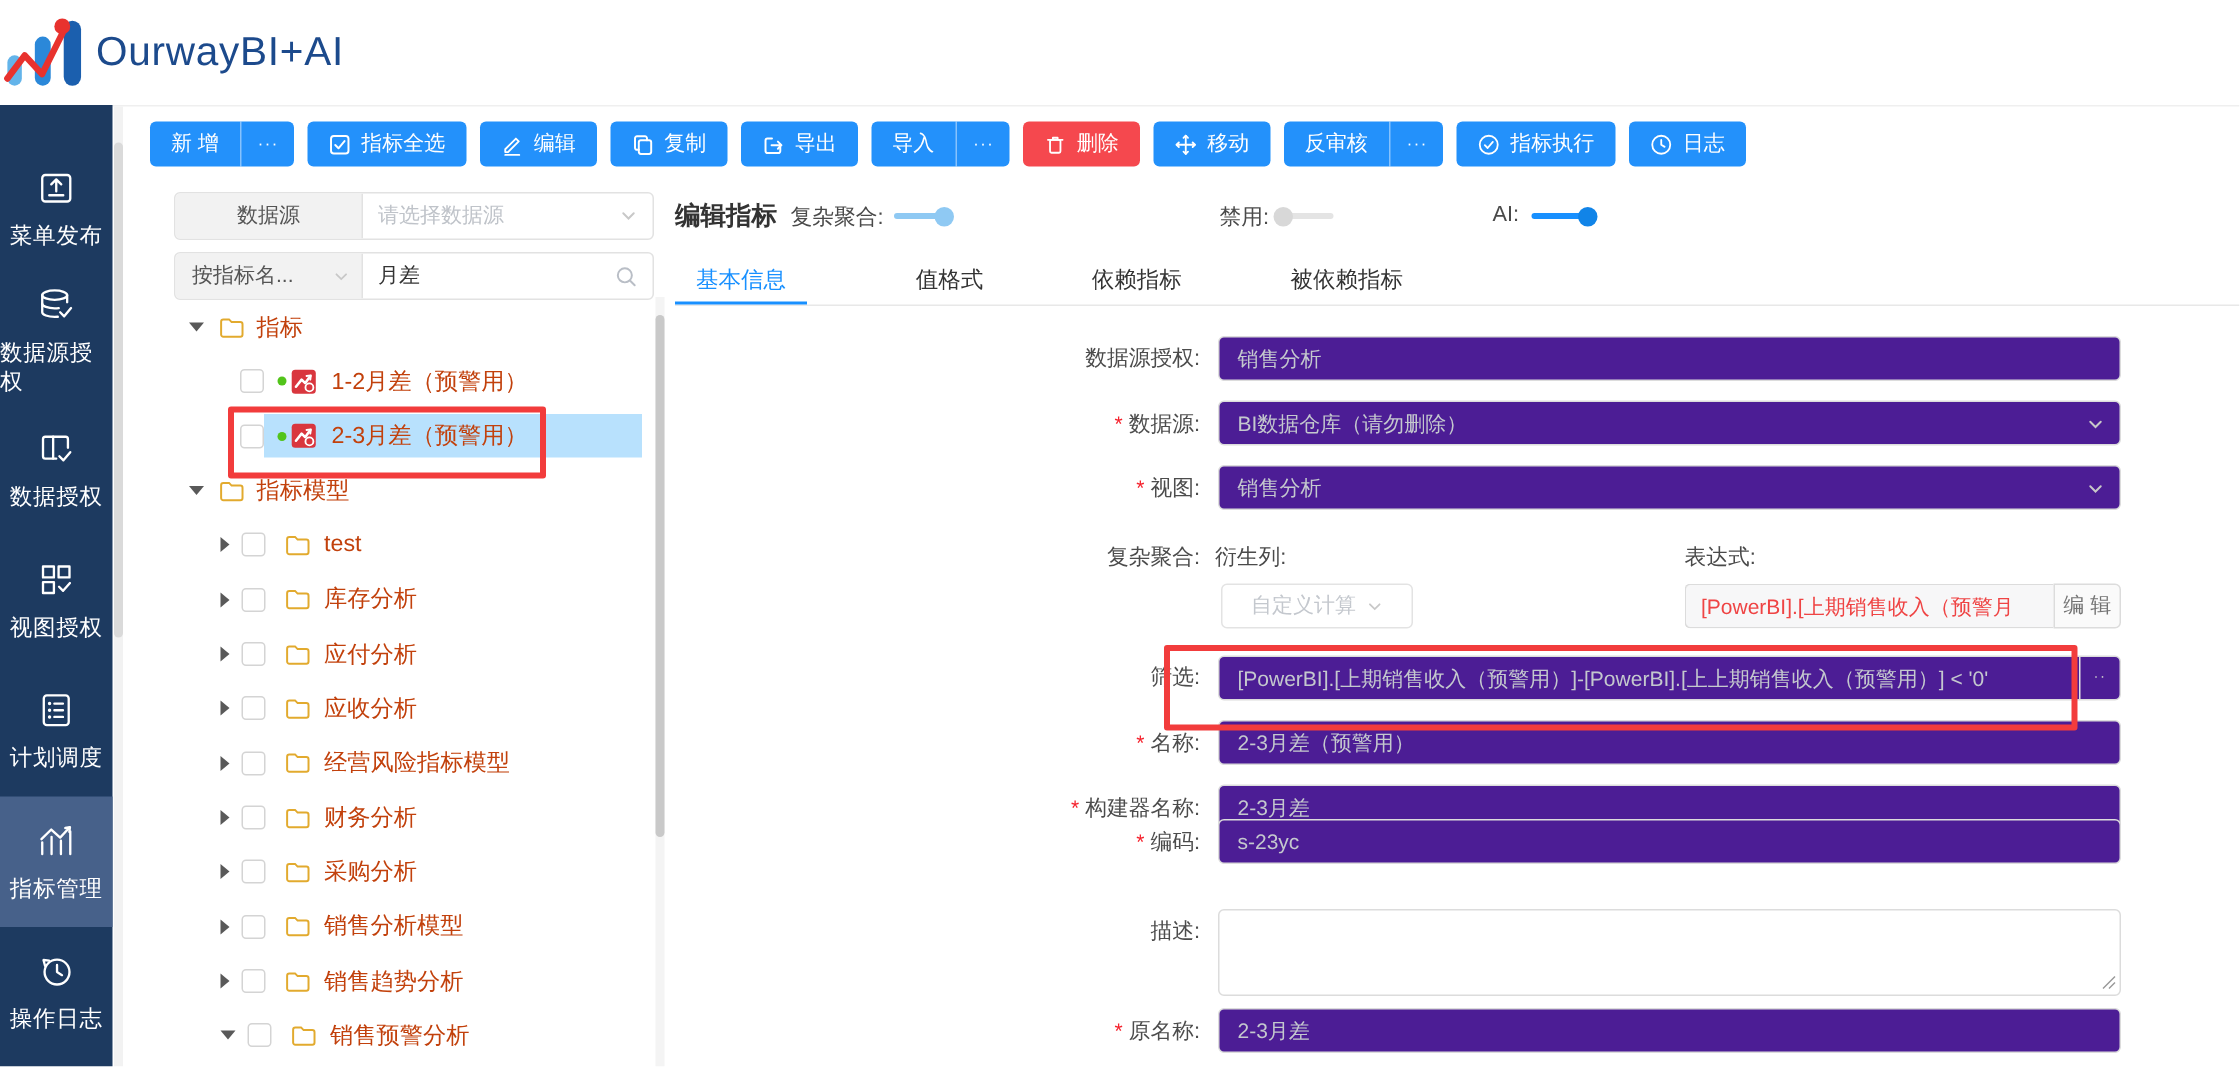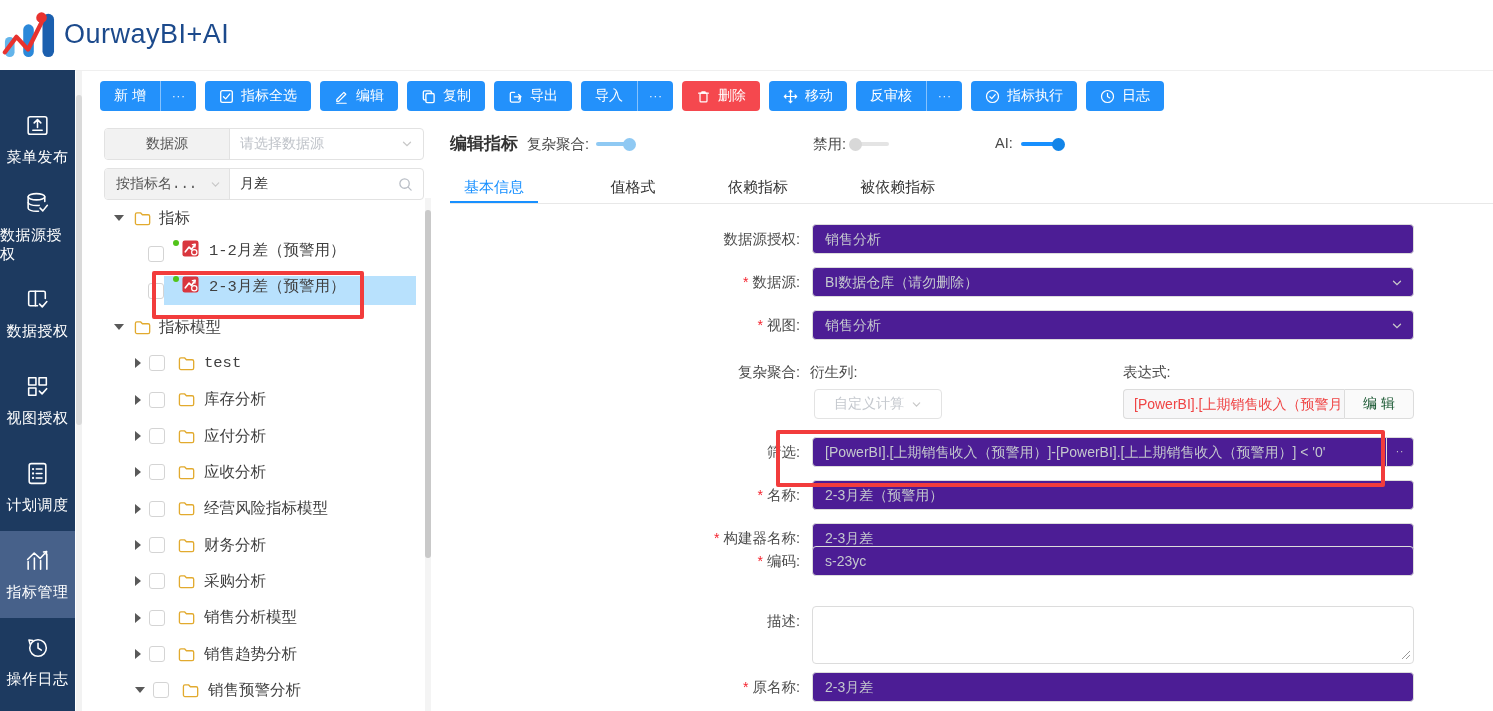--- a/index.html
+++ b/index.html
@@ -23,45 +23,45 @@
   .page-sb{position:absolute;left:76px;top:71px;width:6px;bottom:0;background:#f2f2f2;z-index:1;}
   .page-sb-thumb{position:absolute;left:76px;top:95px;width:6px;height:330px;background:#dadada;border-radius:3px;z-index:1;}
   
   .toolbar{position:absolute;left:100px;top:81px;display:flex;gap:9px;z-index:3;}
   .tbtn{display:flex;align-items:center;background:#2391fb;color:#fff;border-radius:4px;height:30px;
         padding:0 14px;gap:7px;font-size:14px;cursor:pointer;white-space:nowrap;}
   .tbtn.danger{background:#f5484e;}
   .tbtn .more{border-left:1px solid rgba(255,255,255,.45);margin-left:7px;padding-left:11px;
               margin-right:-4px;font-size:11px;letter-spacing:1px;line-height:30px;}
   
-  .left-panel{position:absolute;left:104px;top:128px;width:320px;bottom:0;z-index:2;font-family:Liberation Mono, monospace;}
+  .left-panel{position:absolute;left:116px;top:128px;width:320px;bottom:0;z-index:2;}
   .lp-row{display:flex;height:32px;border:1px solid #e2e2e2;border-radius:4px;overflow:hidden;
           background:#fff;align-items:stretch;box-sizing:border-box;font-size:14px;}
   .lp-row + .lp-row{margin-top:8px;}
   .cell-label{width:125px;background:#f2f2f2;display:flex;align-items:center;color:#555;
               border-right:1px solid #e2e2e2;box-sizing:border-box;}
   .cell-label.center{justify-content:center;}
   .cell-label.left{padding:0 8px 0 11px;justify-content:space-between;}
   .cell-value{flex:1;display:flex;align-items:center;padding:0 10px;color:#bfc3c9;justify-content:space-between;}
   .cell-value .val{color:#333;}
   
   .tree{margin-top:0;}
-  .trow{height:36.33px;display:flex;align-items:center;font-size:15.5px;color:#404040;cursor:pointer;}
+  .trow{height:36.33px;display:flex;align-items:center;font-size:15.5px;color:#c2410c;cursor:pointer;}
   .caret-down{width:0;height:0;border-left:5px solid transparent;border-right:5px solid transparent;
               border-top:6px solid #595959;flex:none;}
   .caret-right{width:0;height:0;border-top:5px solid transparent;border-bottom:5px solid transparent;
                border-left:6px solid #595959;flex:none;}
   .cb{width:16px;height:16px;border:1px solid #d4d4d4;border-radius:3px;background:#fff;flex:none;box-sizing:border-box;}
   .dot{width:6px;height:6px;border-radius:50%;background:#52c41a;flex:none;}
   .lv0{padding-left:10px;}
   .lv0 .folder-ic{margin-left:10px;} .lv0 .tlabel{margin-left:8px;}
   .lv1f{padding-left:31px;}
   .lv1f .cb{margin-left:8px;} .lv1f .folder-ic{margin-left:13px;} .lv1f .tlabel{margin-left:9px;}
   .metric{padding-left:44px;}
-  .row-main{display:flex;align-items:flex-start;flex:1;height:29px;padding-left:9px;margin-right:8px;}
+  .row-main{display:flex;align-items:center;flex:1;height:29px;padding-left:9px;margin-right:8px;}
   .row-main .metric-ic{margin-left:3px;} .row-main .tlabel{margin-left:10px;}
   .trow.sel .row-main{background:#b8e1fd;}
   .tree-sb{position:absolute;left:321px;top:70px;width:6px;bottom:0;background:#f4f4f4;}
   .tree-sb-thumb{position:absolute;left:321px;top:82px;width:6px;height:348px;background:#c9c9c9;border-radius:3px;}
   
   .main{position:absolute;left:450px;top:125px;width:1043px;height:586px;z-index:2;}
   .m-title-row{position:absolute;left:0;top:4px;width:100%;height:30px;}
   .m-title{position:absolute;left:0;top:3px;font-size:17px;font-weight:bold;color:#333;}
   .tg-label{position:absolute;top:6px;font-size:14.5px;color:#4a4a4a;}
   .slider{position:absolute;top:8px;height:14px;}
@@ -79,21 +79,21 @@
   .f-input{position:absolute;left:362px;width:602px;height:30px;background:#4c1d95;border:1px solid #dcdcdc;
            border-radius:4px;color:#c4c8ce;font-size:14px;line-height:28px;padding:0 12px;box-sizing:border-box;
            white-space:nowrap;overflow:hidden;}
   .f-select .chev{position:absolute;right:10px;top:9px;}
   .inline-label{position:absolute;font-size:14.5px;color:#4a4a4a;top:0;}
   .dd-btn{position:absolute;left:364px;width:128px;height:30px;border:1px solid #e3e3e3;border-radius:4px;
           background:#fff;color:#c4c8ce;font-size:14px;display:flex;align-items:center;justify-content:center;gap:7px;box-sizing:border-box;}
   .expr-wrap{position:absolute;left:673px;width:291px;height:30px;display:flex;}
   .expr-input{flex:1;background:#f7f7f8;border:1px solid #dcdcdc;border-right:none;border-radius:4px 0 0 4px;
               color:#ef4444;font-size:14px;line-height:28px;padding:0 10px;white-space:nowrap;overflow:hidden;box-sizing:border-box;}
-  .expr-btn{width:70px;background:#fafafa;border:1px solid #dcdcdc;border-radius:0 4px 4px 0;color:#14532d;
+  .expr-btn{width:45px;background:#fafafa;border:1px solid #dcdcdc;border-radius:0 4px 4px 0;color:#737373;
             font-size:14px;display:flex;align-items:center;justify-content:center;box-sizing:border-box;}
   .filter-input{display:flex;align-items:flex-start;padding:0;}
   .filter-text{flex:1;line-height:28px;padding:0 12px;white-space:nowrap;overflow:hidden;}
   .filter-more{width:26px;border-left:1px solid #e2e2e2;display:flex;align-items:center;justify-content:center;
                color:#ccc;font-size:10px;letter-spacing:1px;}
   .f-textarea{position:absolute;left:362px;width:602px;height:58px;background:#fff;border:1px solid #dcdcdc;
               border-radius:4px;box-sizing:border-box;resize:none;font-family:inherit;}
   
   .anno{position:absolute;border:4px solid #f23c3c;border-radius:2px;z-index:40;pointer-events:none;}
   .anno-tree{left:152px;top:271px;width:204px;height:40px;}

